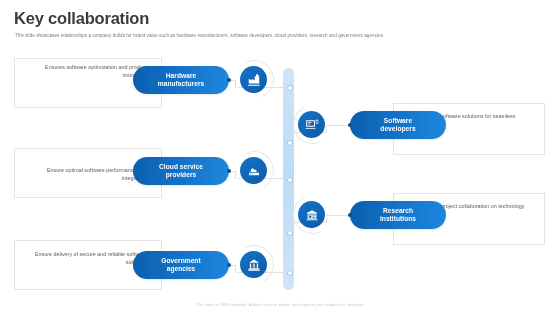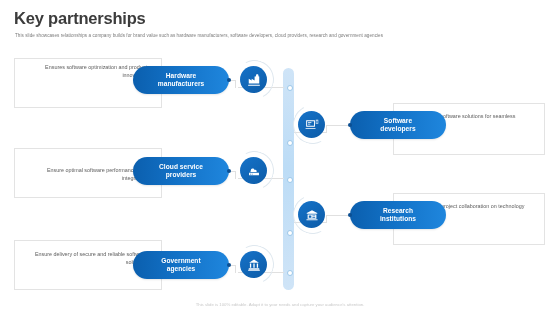--- a/index.html
+++ b/index.html
@@ -96,21 +96,21 @@
 
   
   .conn{position:absolute;background:#e0e0e0;height:1px;}
   .conn-v{position:absolute;background:#e0e0e0;width:1px;}
 </style>
 </head>
 <body>
 
 <div class="slide">
 
-  <div class="title">Key partnerships</div>
+  <div class="title">Key collaboration</div>
   <div class="subtitle">This slide showcases relationships a company builds for brand value such as hardware manufacturers, software developers, cloud providers, research and government agencies</div>
 
   <div class="spine"></div>
   <div class="spine-dot" style="top:85px"></div>
   <div class="spine-dot" style="top:140px"></div>
   <div class="spine-dot" style="top:177px"></div>
   <div class="spine-dot" style="top:230px"></div>
   <div class="spine-dot" style="top:270px"></div>
 
   <div class="row">

